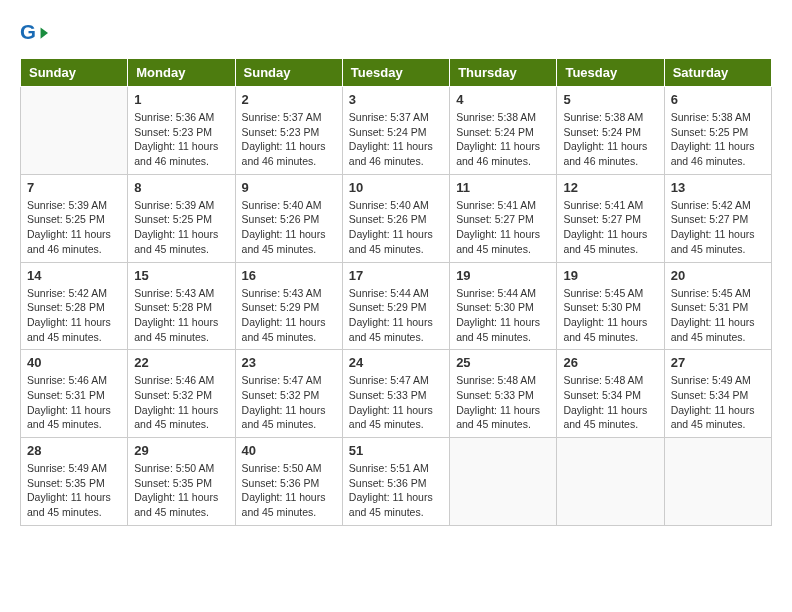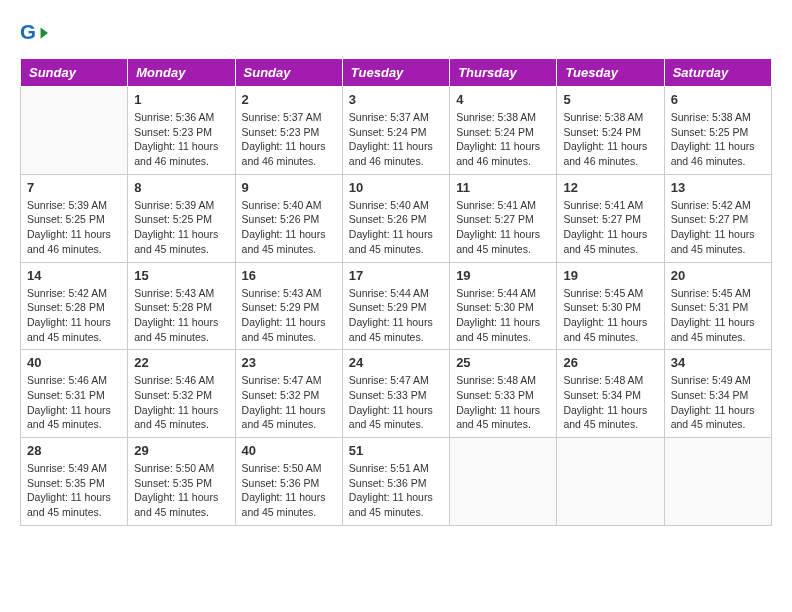--- a/index.html
+++ b/index.html
@@ -45,28 +45,27 @@
     .location {
       font-size: 15px;
       color: #333;
     }
     table {
       width: 100%;
       border-collapse: collapse;
       table-layout: fixed;
     }
     th {
-      background-color: #a21caf;
+      background-color: #4d7c0f;
       color: #fff;
       text-align: left;
       padding: 6px 8px;
       font-size: 13px;
       font-weight: bold;
       border: 1px solid #fff;
-      font-style: italic;
     }
     td {
       border: 1px solid #ccc;
       vertical-align: top;
       padding: 5px 6px;
       font-size: 11px;
       color: #333;
       height: 85px;
     }
     td.empty {
@@ -223,21 +222,21 @@
         </td>
         <td>
           <span class="day-num">25</span>
           <div class="day-detail">Sunrise: 5:48 AM<br>Sunset: 5:33 PM<br>Daylight: 11 hours and 45 minutes.</div>
         </td>
         <td>
           <span class="day-num">26</span>
           <div class="day-detail">Sunrise: 5:48 AM<br>Sunset: 5:34 PM<br>Daylight: 11 hours and 45 minutes.</div>
         </td>
         <td>
-          <span class="day-num">34</span>
+          <span class="day-num">27</span>
           <div class="day-detail">Sunrise: 5:49 AM<br>Sunset: 5:34 PM<br>Daylight: 11 hours and 45 minutes.</div>
         </td>
       </tr>
       <tr>
         <td>
           <span class="day-num">28</span>
           <div class="day-detail">Sunrise: 5:49 AM<br>Sunset: 5:35 PM<br>Daylight: 11 hours and 45 minutes.</div>
         </td>
         <td>
           <span class="day-num">29</span>

